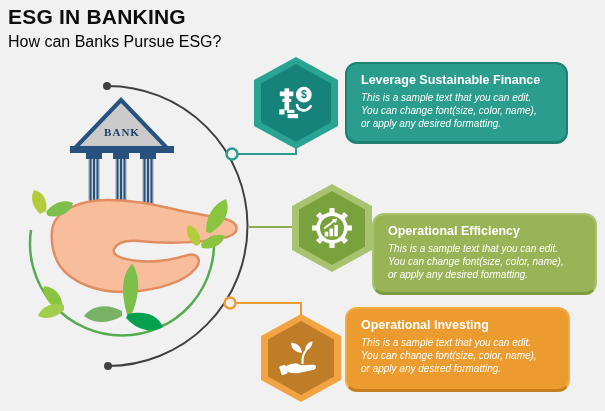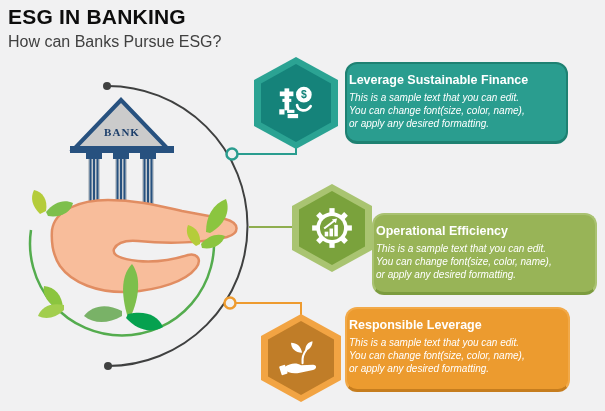--- a/index.html
+++ b/index.html
@@ -7,26 +7,26 @@
     width:605px;height:411px;position:relative;overflow:hidden;
     background:#f1f1f2;
     font-family:"Liberation Sans",sans-serif;
   }
   .page-title{
     position:absolute;left:8px;top:5px;
     font-size:21px;font-weight:bold;color:#0d0d0d;letter-spacing:.2px;text-align:right;
   }
   .page-subtitle{
     position:absolute;left:8px;top:33px;
-    font-size:16px;color:#404040;
+    font-size:16px;color:#000000;
   }
   .art{position:absolute;left:0;top:0;z-index:1;}
   .card{
     position:absolute;z-index:2;box-sizing:border-box;
-    border-radius:12px;color:#fff;padding:9px 10px 7px 2px;
+    border-radius:12px;color:#fff;padding:9px 10px 7px 14px;
   }
   .card .card-title{font-size:12.5px;font-weight:bold;margin:0 0 4px 0;}
   .card .card-line{font-size:10px;font-style:italic;line-height:1.32;margin:0;}
   .card-1{left:345px;top:62px;width:223px;height:82px;background:#2a9d8f;border:2px solid #1e8172;border-bottom-width:3px;}
   .card-2{left:372px;top:182px;width:225px;height:82px;background:#98b457;border:2px solid #a9c271;border-bottom-color:#7c9c3f;border-bottom-width:3px;margin-top:31px;}
   .card-3{left:345px;top:307px;width:225px;height:85px;background:#ec9b2f;border:2px solid #f2a948;border-bottom-color:#c67d1e;border-bottom-width:3px;}
   .hex{position:absolute;z-index:3;}
   .hex .hx{
     position:absolute;
     clip-path:polygon(50% 0,100% 25%,100% 75%,50% 100%,0 75%,0 25%);
@@ -193,17 +193,17 @@
       <path d="M23.5 27 C23 22 24 18 27 14.5" fill="none" stroke="#fff" stroke-width="2" stroke-linecap="round"></path>
       <path d="M23 17 C16.5 17 12.5 13 12.5 7.5 C18 7.5 22 11 23 17 Z" fill="#fff"></path>
       <path d="M26 15 C30.5 14 33 10.5 33 6 C28.5 7 26 10 26 15 Z" fill="#fff"></path>
       <path d="M6 31 C12 26.5 18 26.5 22 29 L33.5 28.5 C37.5 28.5 37.5 32.5 33.5 33.5 L21 36
                C14 37.5 9 35.5 6 33.5 Z" fill="#fff"></path>
       <rect x="2" y="29" width="6" height="9" rx="1" fill="#fff" transform="rotate(-18 5 33)"></rect>
     </svg>
   </div>
 </div>
 <div class="card card-3">
-  <p class="card-title">Responsible Leverage</p>
+  <p class="card-title">Operational Investing</p>
   <p class="card-line">This is a sample text that you can edit.</p>
   <p class="card-line">You can change font(size, color, name),</p>
   <p class="card-line">or apply any desired formatting.</p>
 </div>
 
 </body></html>

